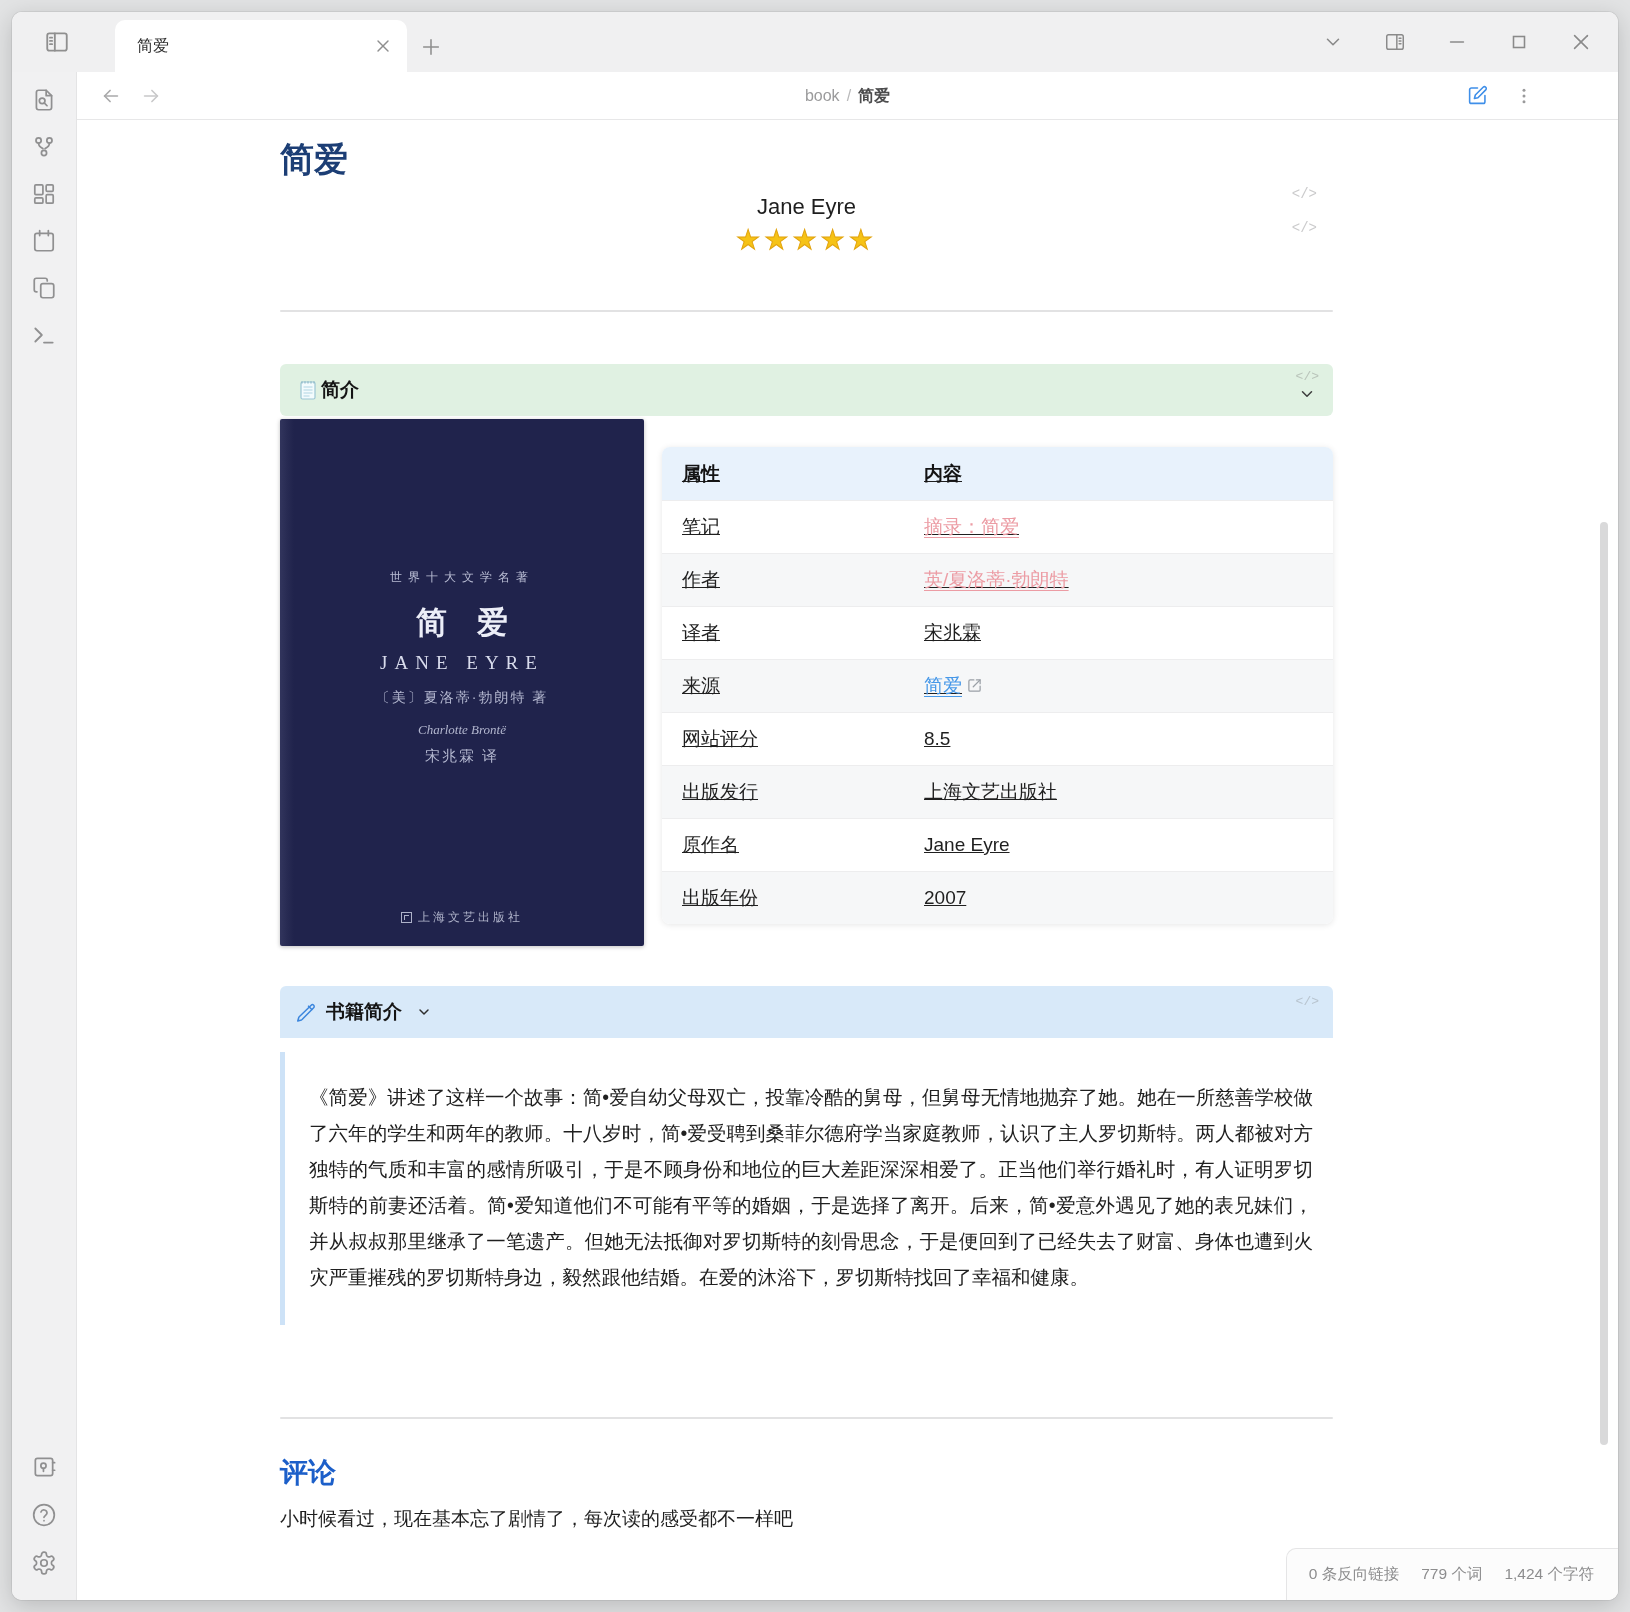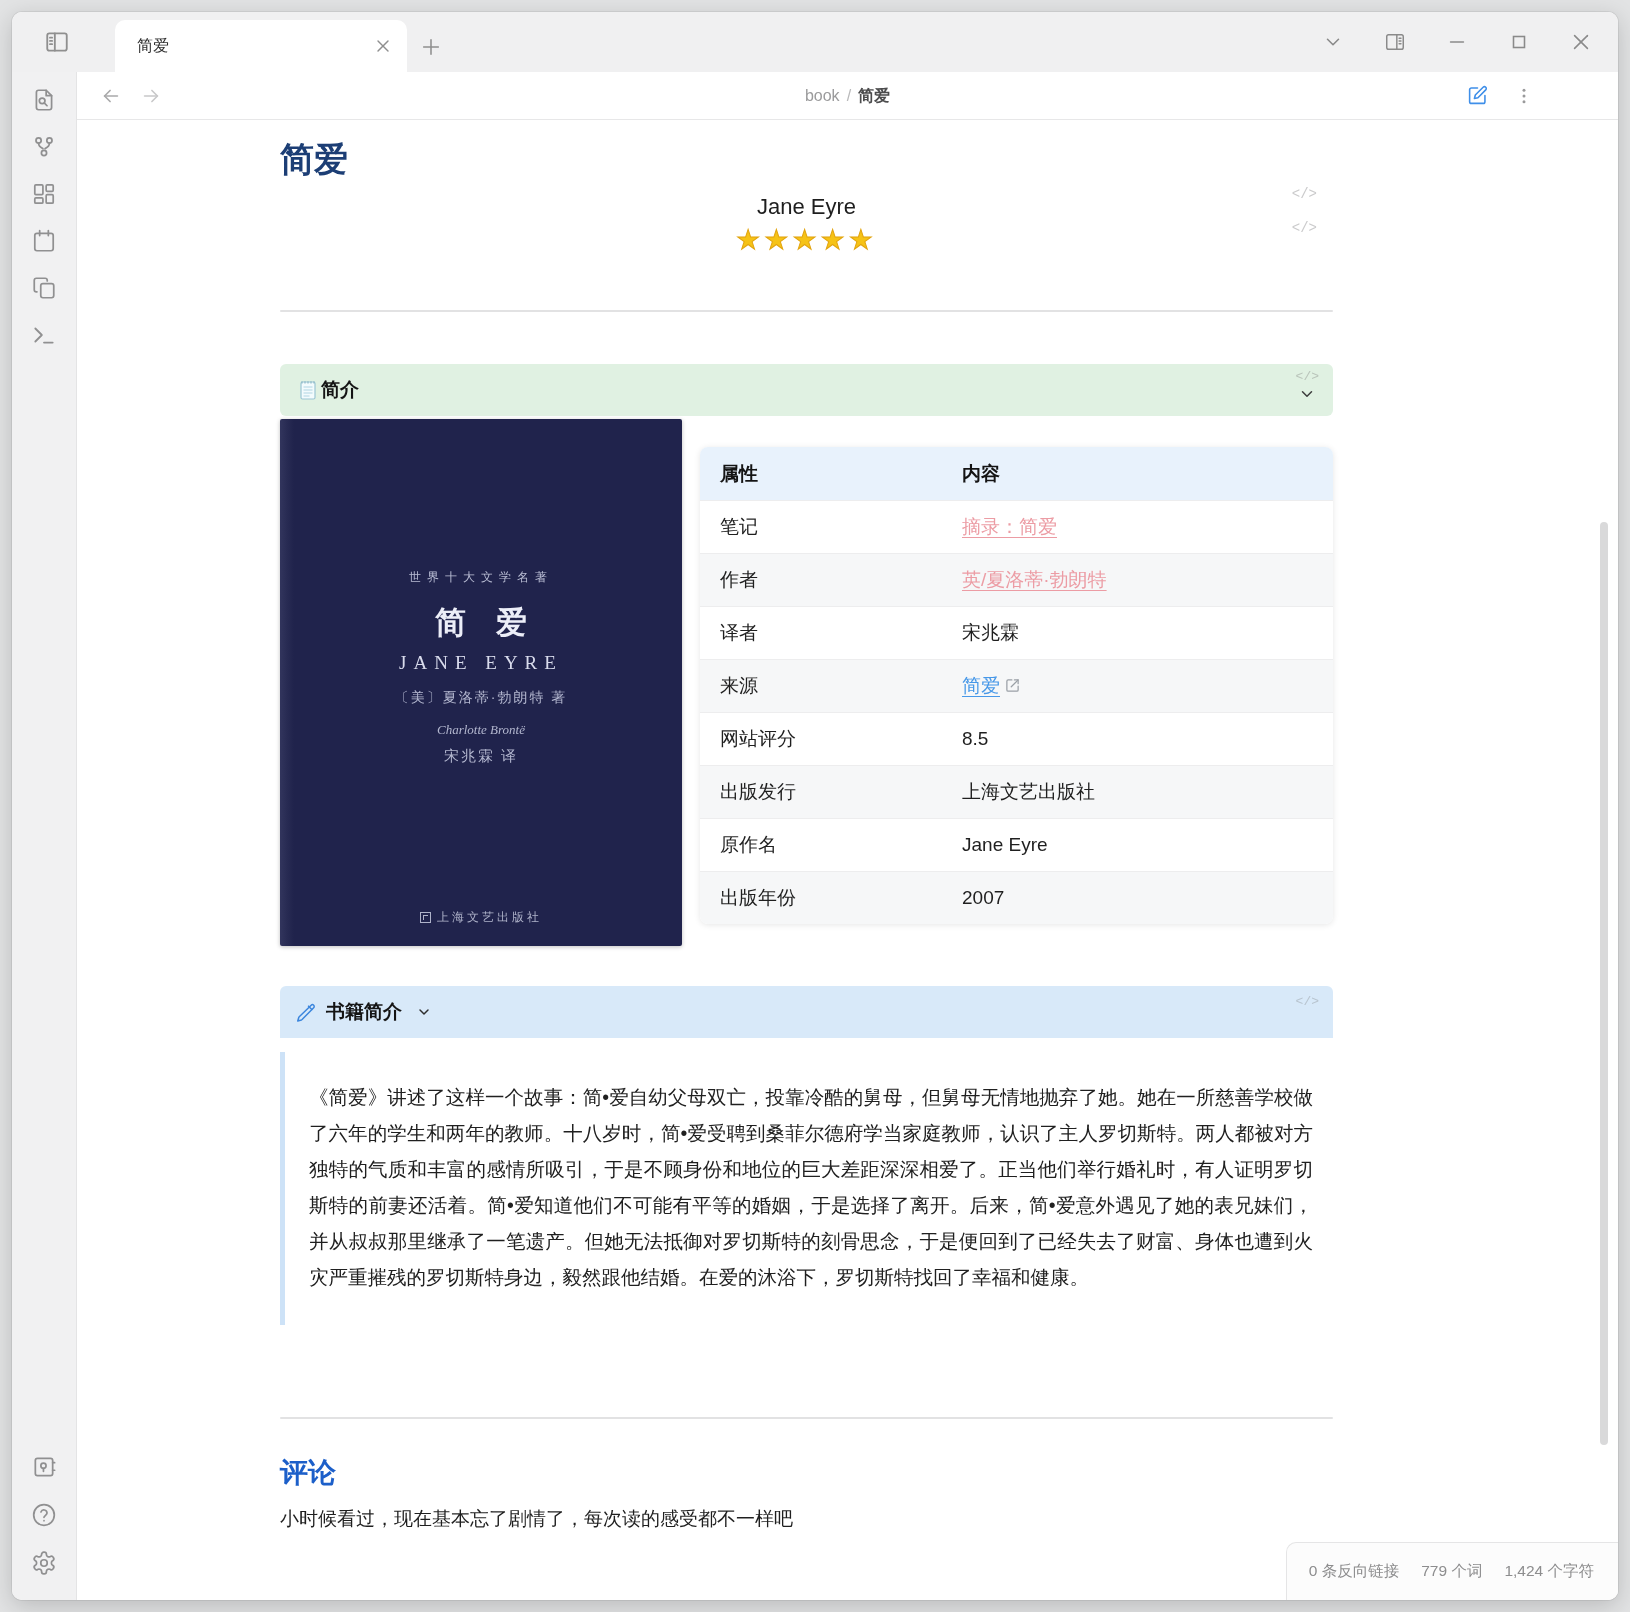--- a/index.html
+++ b/index.html
@@ -76,37 +76,37 @@
   }
   .callout-title { font-size:19px; font-weight:700; color:#141414; }
   .cg-right { position:absolute; right:14px; top:5px; display:flex; flex-direction:column; align-items:center; gap:1px; }
   .cg-code { font-family:"Liberation Mono","DejaVu Sans Mono",monospace; font-size:13px; color:#b9c4ba; cursor:pointer; }
   .chev { width:18px; height:18px; color:#3d3d3d; cursor:pointer; }
 
   .intro-body { display:flex; gap:18px; margin-top:3px; }
 
   
   .cover {
-    width:402px; height:527px; flex:none; position:relative; border-radius:2px;
+    width:364px; height:527px; flex:none; position:relative; border-radius:2px;
     background:linear-gradient(90deg,#32355d 0px,#282b53 7px,#20234c 14px,#20234c 100%);
     box-shadow:0 1px 4px rgba(0,0,0,.25);
   }
   .cover-stack { position:absolute; left:0; right:0; top:150px; text-align:center; }
   .cv-series { font-size:12px; letter-spacing:6px; color:#b9bdd4; margin-bottom:16px; }
   .cv-title-cn { font-family:"Liberation Serif","DejaVu Serif",serif; font-size:31px; font-weight:700; letter-spacing:30px; padding-left:30px; color:#eceef8; margin-bottom:8px; }
   .cv-title-en { font-family:"Liberation Serif","DejaVu Serif",serif; font-size:19px; letter-spacing:7px; color:#d8dbec; margin-bottom:15px; }
   .cv-author { font-size:14px; letter-spacing:2px; color:#b3b7cf; margin-bottom:15px; }
   .cv-author-en { font-family:"Liberation Serif","DejaVu Serif",serif; font-style:italic; font-size:13px; color:#b3b7cf; margin-bottom:9px; }
   .cv-translator { font-size:15px; letter-spacing:2px; color:#b3b7cf; }
   .cv-publisher { position:absolute; left:0; right:0; bottom:20px; text-align:center; font-size:12px; letter-spacing:3px; color:#aeb2c9; display:flex; justify-content:center; align-items:center; gap:6px; }
   .pub-logo { width:11px; height:11px; border:1px solid #aeb2c9; display:inline-block; position:relative; }
   .pub-logo::after { content:""; position:absolute; left:2px; top:2px; right:2px; bottom:2px; border-left:1px solid #aeb2c9; border-top:1px solid #aeb2c9; }
 
   
-  .table-wrap { flex:1; margin-top:28px; }
+  .table-wrap { flex:1; margin-top:28px;text-decoration:underline; }
   table.attr { width:100%; border-collapse:separate; border-spacing:0; border-radius:8px; overflow:hidden; box-shadow:0 1px 6px rgba(0,0,0,.10); font-size:19px; }
   table.attr th, table.attr td { height:53px; text-align:left; padding:0 0 0 20px; vertical-align:middle; font-weight:400; }
   table.attr th { background:#e8f2fc; font-weight:700; color:#141414; }
   table.attr td { border-top:1px solid #ededee; background:#fff; color:#1f1f1f; }
   table.attr tr.alt td { background:#f6f7f8; }
   .col-key { width:242px; }
   a.pink-link { color:#ec9ca4; text-decoration:underline; text-underline-offset:4px; cursor:pointer; }
   a.blue-link { color:#4798e8; text-decoration:underline; text-underline-offset:4px; cursor:pointer; }
   .ext-ic { width:15px; height:15px; color:#9aa0a6; display:inline-block; vertical-align:-1px; margin-left:5px; }
   .val-cell { white-space:nowrap; }
@@ -127,21 +127,21 @@
     margin-top:14px;
   }
 
   
   h2.comments-title { margin-top:36px; font-size:28px; line-height:36px; font-weight:700; color:#1c5fc9; }
   .comment-text { margin-top:14px; font-size:19px; line-height:28px; color:#1f1f1f; }
 
   
   .scroll-thumb { position:absolute; right:10px; top:402px; width:8px; height:923px; background:#d9d9da; border-radius:4px; cursor:pointer; }
   .status-pill {
-    position:absolute; right:0; bottom:0; height:58px; background:#fcfcfc;
+    position:absolute; right:0; bottom:0; height:52px; background:#fcfcfc;
     border-top:1px solid #e5e5e6; border-left:1px solid #e5e5e6; border-top-left-radius:10px;
     display:flex; align-items:center; gap:22px; padding:0 24px 0 22px;
     font-size:15.5px; color:#8d8d8e;
   }
 </style>
 </head>
 <body>
 
 <div class="window">
 

